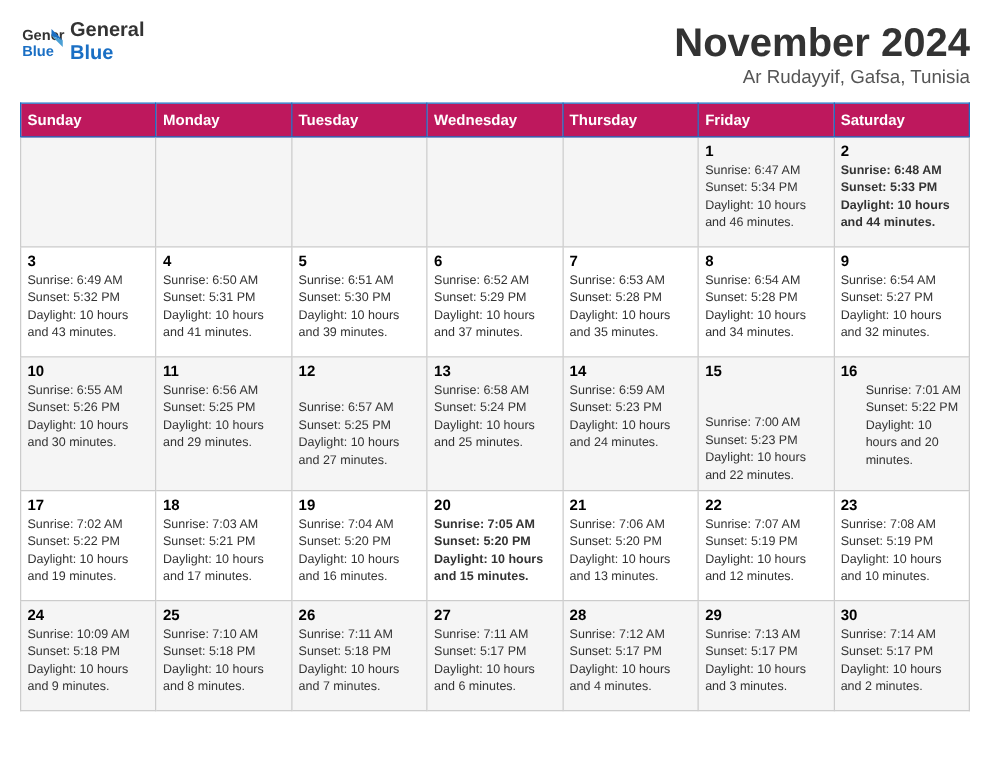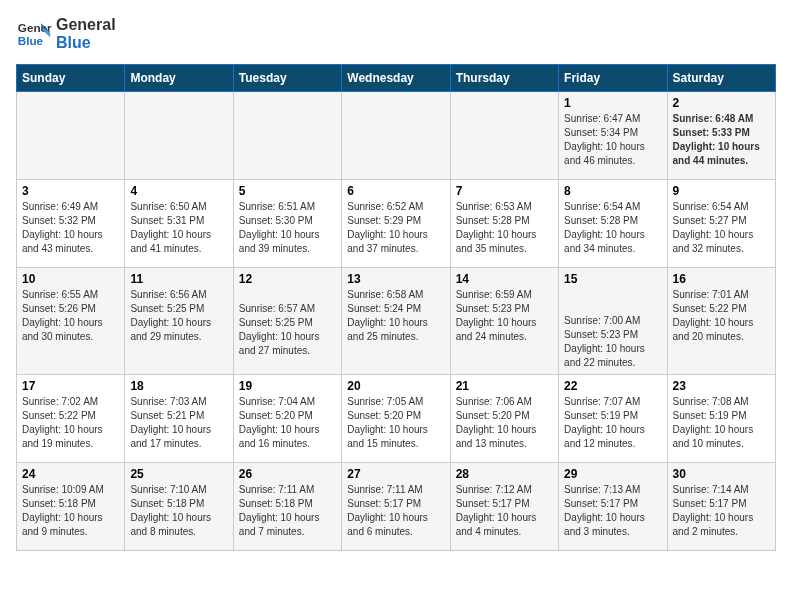--- a/index.html
+++ b/index.html
@@ -36,21 +36,21 @@
     .location {
       font-size: 15px;
       color: #555;
     }
     table {
       width: 100%;
       border-collapse: collapse;
       font-size: 10.5px;
     }
     thead tr th {
-      background: #0c4a6e;
+      background: #be185d;
       color: #fff;
       text-align: left;
       padding: 6px 5px;
       font-size: 12px;
       font-weight: bold;
       border: 1px solid #1a6fc4;
     }
     tbody tr td {
       border: 1px solid #ccc;
       vertical-align: top;
@@ -88,20 +88,24 @@
       <text x="2" y="18" font-size="13" font-weight="bold" fill="#333">General</text>
       <text x="2" y="32" font-size="13" font-weight="bold" fill="#1a6fc4">Blue</text>
       <polygon points="28,8 38,18 28,14" fill="#1a6fc4"></polygon>
       <polygon points="28,14 38,18 38,24" fill="#4a9fd4"></polygon>
     </svg>
     <div>
       <div style="font-weight:bold;font-size:16px;color:#333;">General</div>
       <div style="font-weight:bold;font-size:16px;color:#1a6fc4;">Blue</div>
     </div>
   </div>
+  <div class="title-block">
+    <div class="month-title">November 2024</div>
+    <div class="location">Ar Rudayyif, Gafsa, Tunisia</div>
+  </div>
 </div>
 
 <table>
   <thead>
     <tr>
     <th>Sunday</th>
         <th>Monday</th>
         <th>Tuesday</th>
         <th>Wednesday</th>
         <th>Thursday</th>
@@ -205,21 +209,21 @@
 Daylight: 10 hours and 24 minutes.</div>
         </td>
         <td>
           <span class="day-num">15</span>
           <div class="day-info" style="white-space: pre-line; margin-top: 28px;">Sunrise: 7:00 AM
 Sunset: 5:23 PM
 Daylight: 10 hours and 22 minutes.</div>
         </td>
         <td>
           <span class="day-num">16</span>
-          <div class="day-info" style="white-space: pre-line;">Sunrise: 7:01 AM
+          <div class="day-info" style="white-space: pre-line; margin-left: 20px;">Sunrise: 7:01 AM
 Sunset: 5:22 PM
 Daylight: 10 hours and 20 minutes.</div>
         </td>
       </tr>
       <tr>
         <td>
           <span class="day-num">17</span>
           <div class="day-info" style="white-space: pre-line;">Sunrise: 7:02 AM
 Sunset: 5:22 PM
 Daylight: 10 hours and 19 minutes.</div>
@@ -231,21 +235,21 @@
 Daylight: 10 hours and 17 minutes.</div>
         </td>
         <td>
           <span class="day-num">19</span>
           <div class="day-info" style="white-space: pre-line;">Sunrise: 7:04 AM
 Sunset: 5:20 PM
 Daylight: 10 hours and 16 minutes.</div>
         </td>
         <td>
           <span class="day-num">20</span>
-          <div class="day-info" style="white-space: pre-line;">Sunrise: 7:05 AM
+          <div class="day-info" style="white-space: pre-line; font-weight: bold;">Sunrise: 7:05 AM
 Sunset: 5:20 PM
 Daylight: 10 hours and 15 minutes.</div>
         </td>
         <td>
           <span class="day-num">21</span>
           <div class="day-info" style="white-space: pre-line;">Sunrise: 7:06 AM
 Sunset: 5:20 PM
 Daylight: 10 hours and 13 minutes.</div>
         </td>
         <td>

